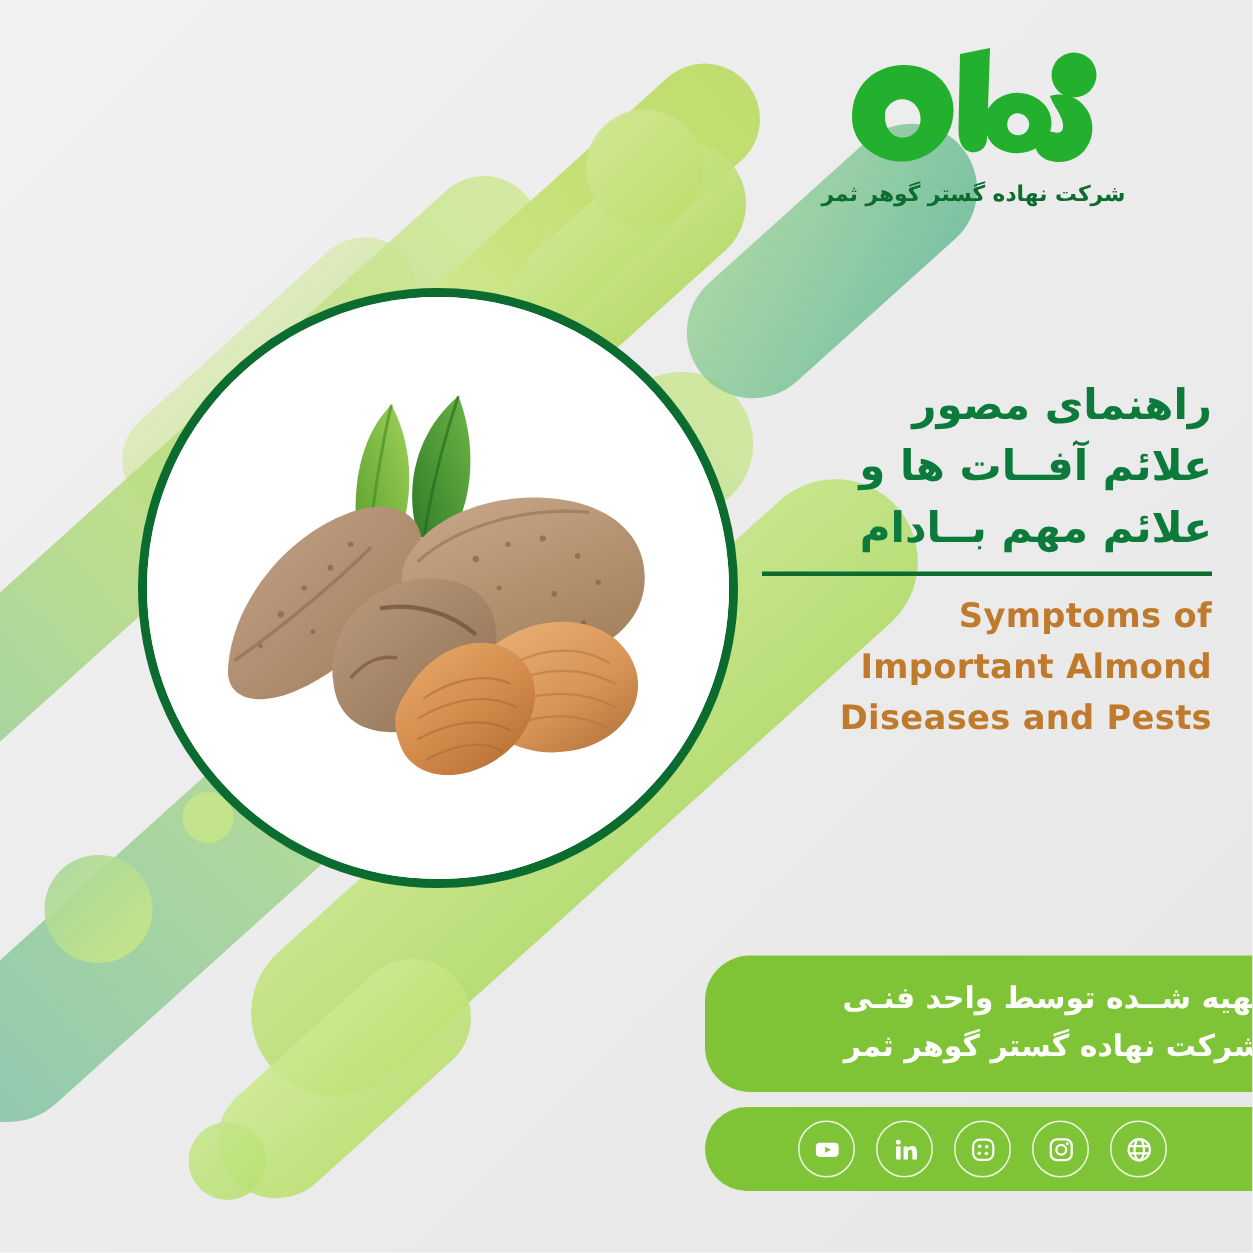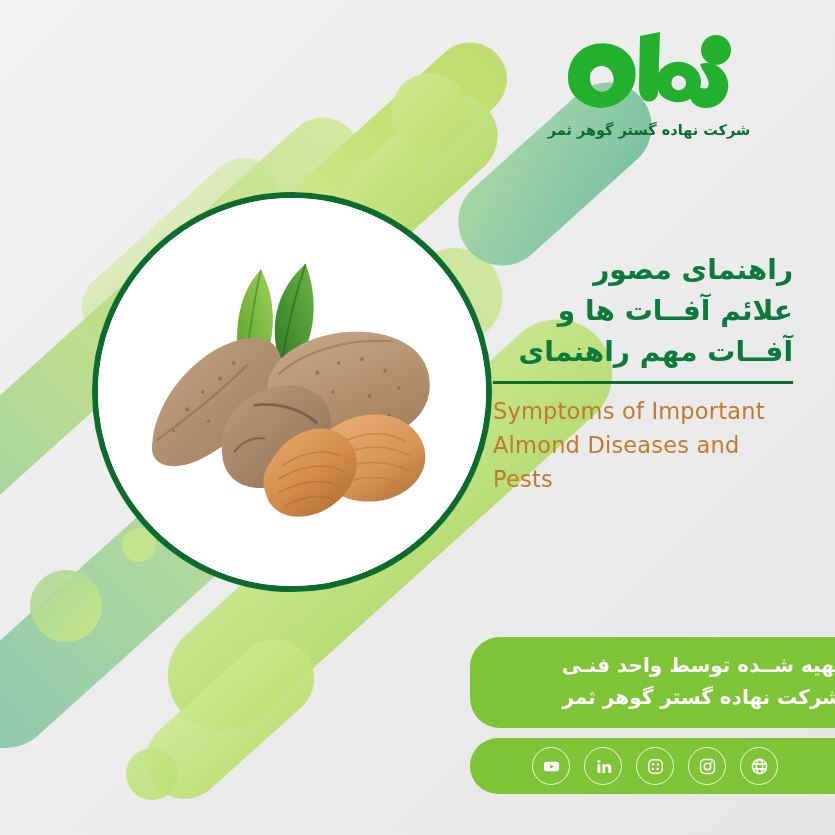--- a/index.html
+++ b/index.html
@@ -171,21 +171,21 @@
     font-size: 14.5px;
     font-weight: bold;
     color: #0c6b2e;
     letter-spacing: .2px;
     direction: rtl;
   }
 
   
   .title-block {
     position: absolute;
-    right: 42px;
+    right: 27px;
     top: 250px;
     width: 300px;
     text-align: right;
     direction: rtl;
     z-index: 5;
   }
   .title-fa {
     font-size: 28px;
     font-weight: bold;
     line-height: 1.46;
@@ -194,23 +194,23 @@
   }
   .title-rule {
     margin: 8px 0 10px 0;
     height: 3px;
     background: #0c6b2e;
     border: 0;
     width: 100%;
   }
   .title-en {
     direction: ltr;
-    text-align: left;
+    text-align: right;
     font-size: 22.5px;
-    font-weight: normal;
+    font-weight: bold;
     line-height: 1.52;
     color: #c07a2c;
     letter-spacing: .2px;
   }
 
   
   .credit-banner {
     position: absolute;
     left: 470px;
     top: 637px;
@@ -414,21 +414,21 @@
         <circle cx="162" cy="24" r="15"></circle>
       </g>
     </svg>
     <div class="logo-sub">شرکت نهاده گستر گوهر ثمر</div>
   </div>
 
   <div class="title-block">
     <div class="title-fa">
       <div>راهنمای مصور</div>
       <div>علائم آفــات ها و</div>
-      <div>آفــات مهم راهنمای</div>
+      <div>علائم مهم بــادام</div>
     </div>
     <hr class="title-rule">
     <div class="title-en">Symptoms of Important Almond Diseases and Pests</div>
   </div>
 
   <div class="credit-banner">
     <span class="credit-line">تهیه شــده توسط واحد فنـی</span>
     <span class="credit-line">شرکت نهاده گستر گوهر ثمر</span>
   </div>
 

